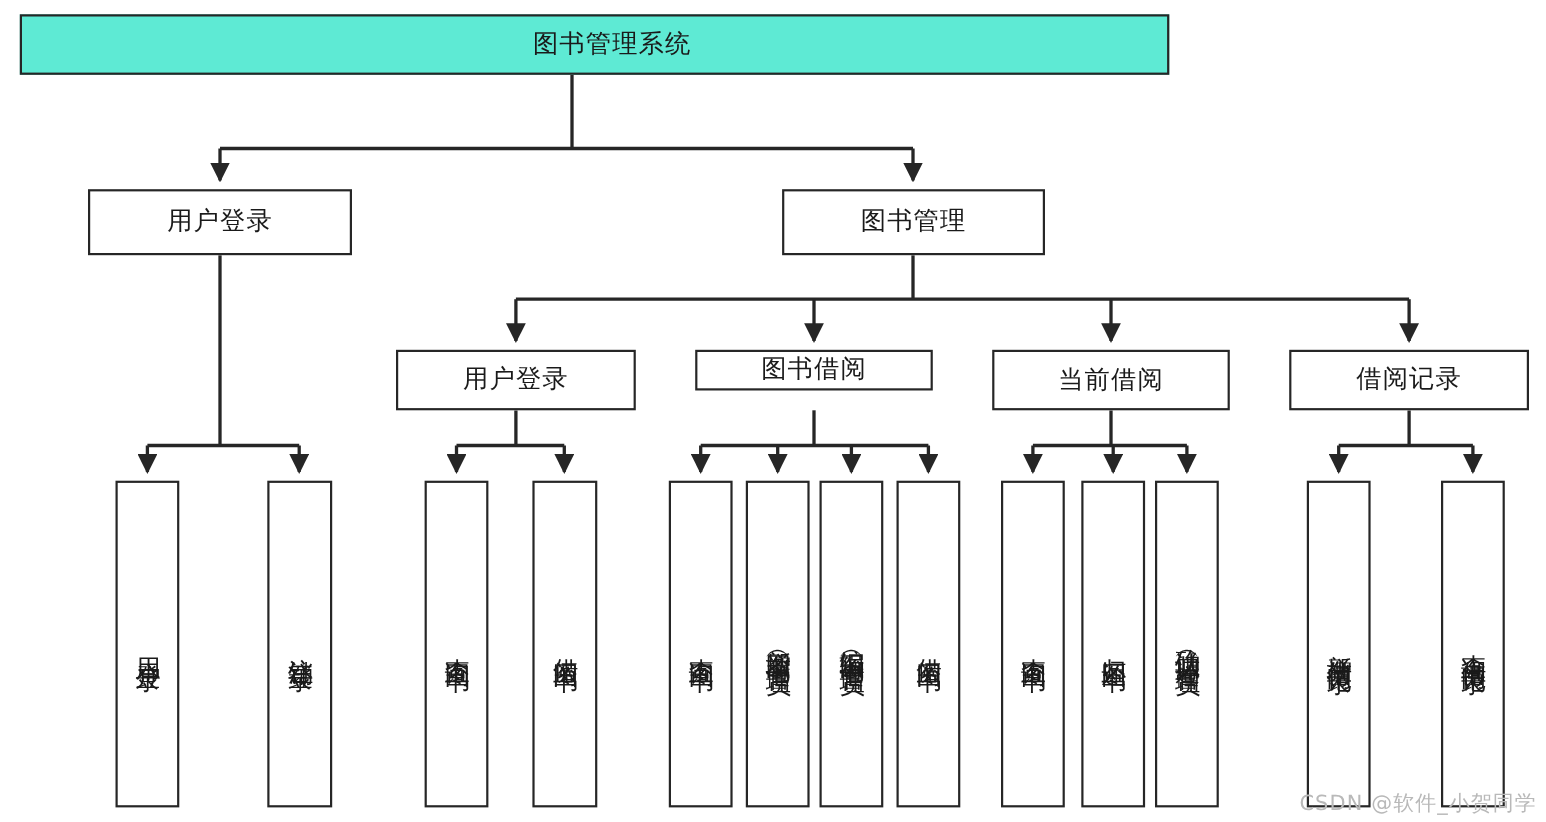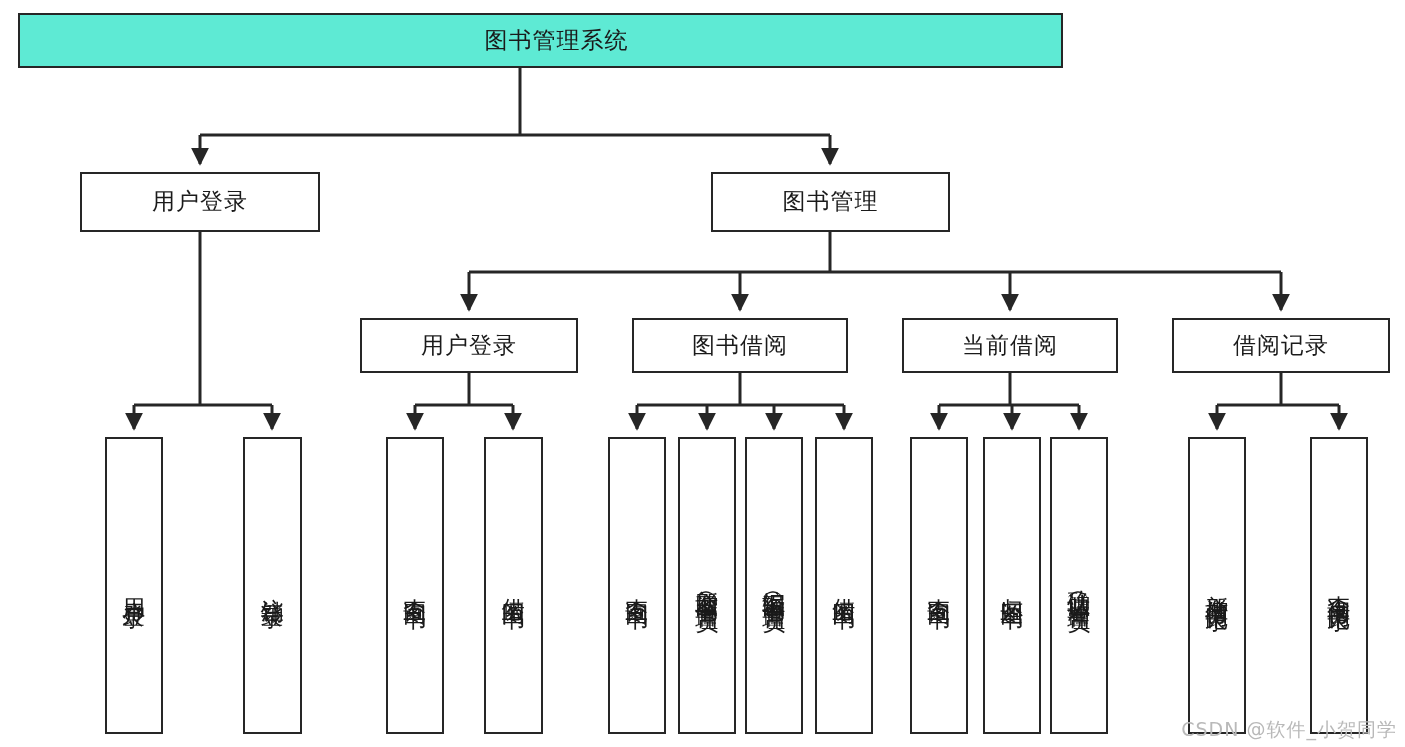--- a/index.html
+++ b/index.html
@@ -115,21 +115,21 @@
       <path d="M 1339 405 L 1339 429" marker-end="url(#arrow)"></path>
     </g>
   </svg>
 
   <div class="node horiz" style="left: 18px; top: 13px; width: 1045px; height: 55px; border-color: rgb(38, 38, 38); background: #5eead4; color: rgb(26, 26, 26); padding-left: 32px;">图书管理系统</div>
 
   <div class="node horiz" style="left: 80px; top: 172px; width: 240px; height: 60px; border-color: rgb(38, 38, 38); background: rgb(255, 255, 255); color: rgb(26, 26, 26);">用户登录</div>
   <div class="node horiz" style="left: 711px; top: 172px; width: 239px; height: 60px; border-color: rgb(38, 38, 38); background: rgb(255, 255, 255); color: rgb(26, 26, 26);">图书管理</div>
 
   <div class="node horiz" style="left: 360px; top: 318px; width: 218px; height: 55px; border-color: rgb(38, 38, 38); background: rgb(255, 255, 255); color: rgb(26, 26, 26);">用户登录</div>
-  <div class="node horiz" style="left: 632px; top: 318px; width: 216px; height: 55px; border-color: rgb(38, 38, 38); background: rgb(255, 255, 255); color: rgb(26, 26, 26);">图书借阅</div>
+  <div class="node horiz" style="left: 632px; top: 318px; width: 216px; height: 37px; border-color: rgb(38, 38, 38); background: rgb(255, 255, 255); color: rgb(26, 26, 26);">图书借阅</div>
   <div class="node horiz" style="left: 902px; top: 318px; width: 216px; height: 55px; border-color: rgb(38, 38, 38); background: rgb(255, 255, 255); color: rgb(26, 26, 26); font-family: Liberation Serif, serif;">当前借阅</div>
   <div class="node horiz" style="left: 1172px; top: 318px; width: 218px; height: 55px; border-color: rgb(38, 38, 38); background: rgb(255, 255, 255); color: rgb(26, 26, 26);">借阅记录</div>
 
   <div class="node vert" style="left: 105px; top: 437px; width: 58px; height: 297px; border-color: rgb(38, 38, 38); background: rgb(255, 255, 255); color: rgb(26, 26, 26);">用户登录</div>
   <div class="node vert" style="left: 243px; top: 437px; width: 59px; height: 297px; border-color: rgb(38, 38, 38); background: rgb(255, 255, 255); color: rgb(26, 26, 26);">注销登录</div>
   <div class="node vert" style="left: 386px; top: 437px; width: 58px; height: 297px; border-color: rgb(38, 38, 38); background: rgb(255, 255, 255); color: rgb(26, 26, 26);">查询图书</div>
   <div class="node vert" style="left: 484px; top: 437px; width: 59px; height: 297px; border-color: rgb(38, 38, 38); background: rgb(255, 255, 255); color: rgb(26, 26, 26);">借阅图书</div>
   <div class="node vert" style="left: 608px; top: 437px; width: 58px; height: 297px; border-color: rgb(38, 38, 38); background: rgb(255, 255, 255); color: rgb(26, 26, 26);">查询图书</div>
   <div class="node vert" style="left: 678px; top: 437px; width: 58px; height: 297px; border-color: rgb(38, 38, 38); background: rgb(255, 255, 255); color: rgb(26, 26, 26);">新增图书（管理员）</div>
   <div class="node vert" style="left: 745px; top: 437px; width: 58px; height: 297px; border-color: rgb(38, 38, 38); background: rgb(255, 255, 255); color: rgb(26, 26, 26);">编辑图书（管理员）</div>

